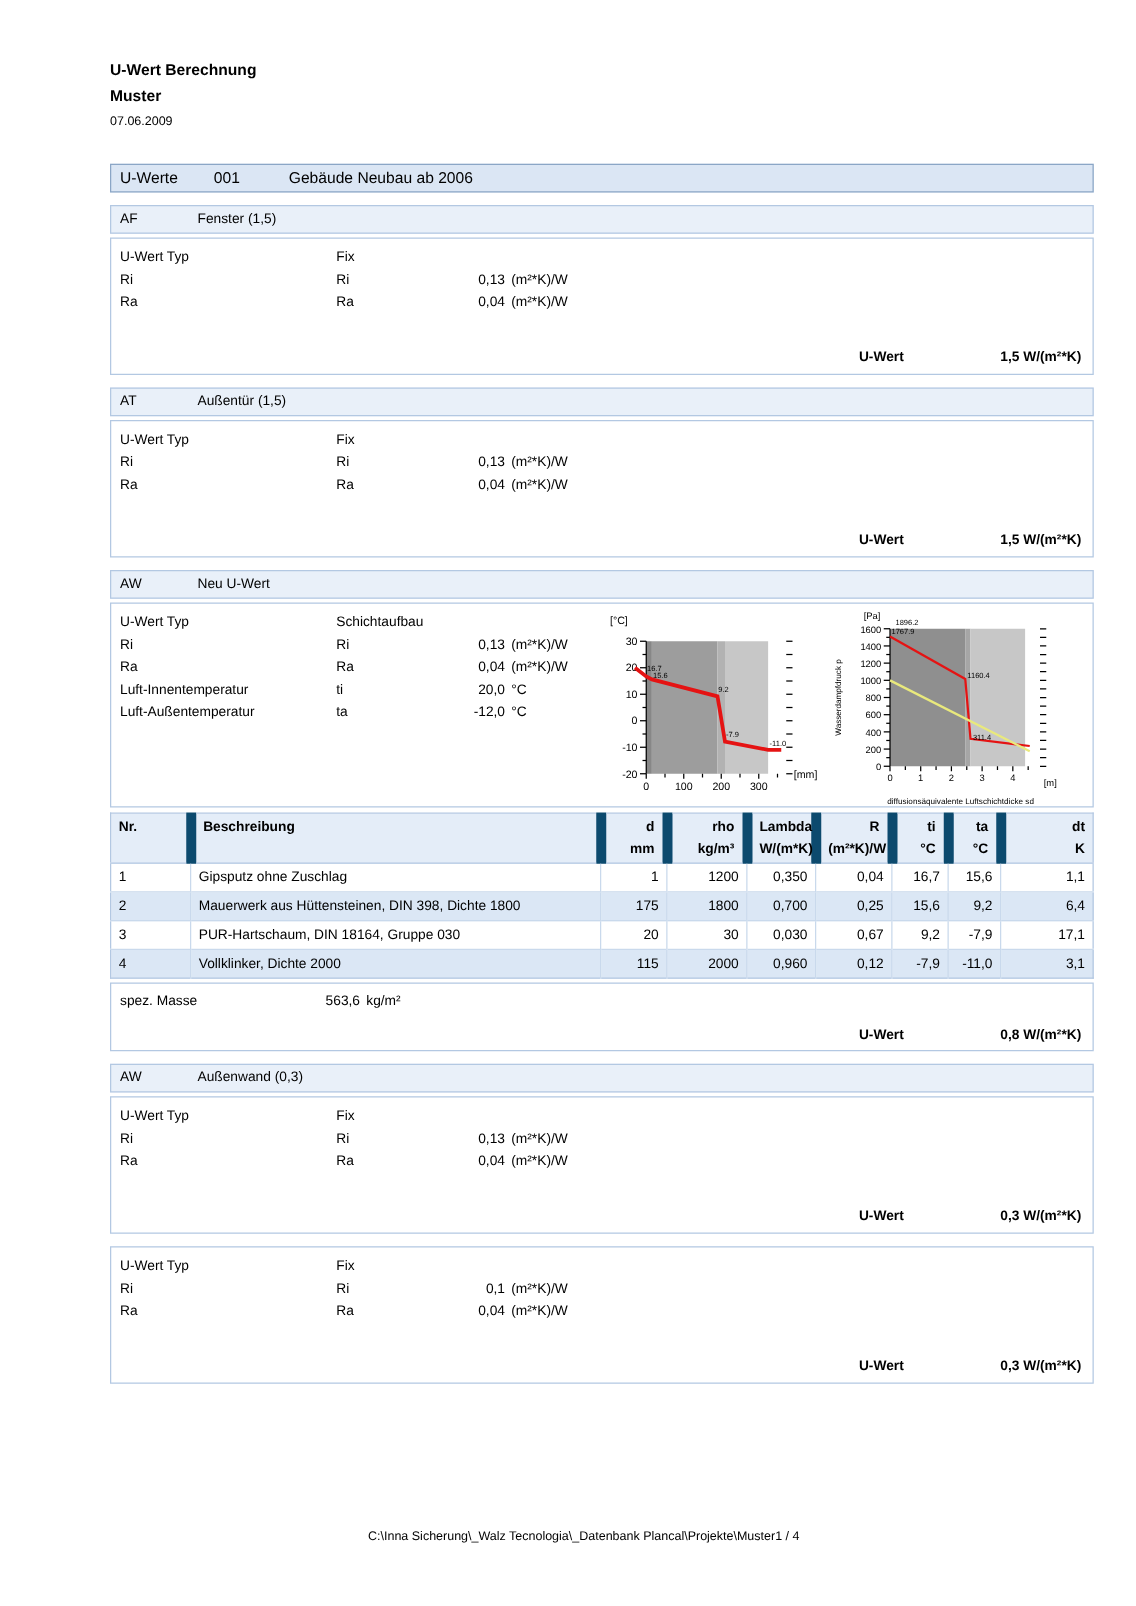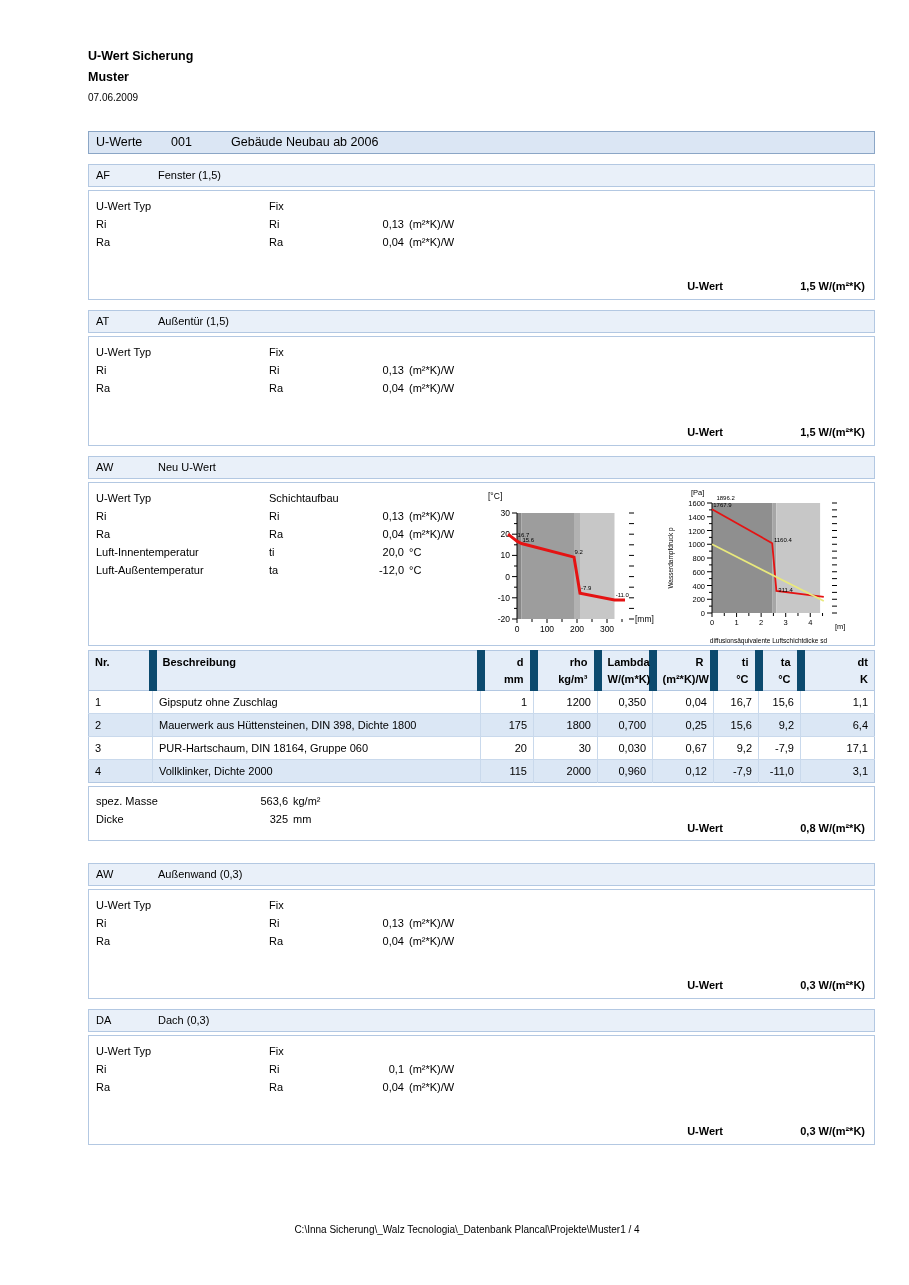--- a/index.html
+++ b/index.html
@@ -33,36 +33,36 @@
   .ltable{border-collapse:collapse;width:787px;margin-bottom:3px;font-size:11px;table-layout:fixed;
           border:1px solid #b3c8e2;}
   .ltable th{background:#e4edf8;font-weight:bold;text-align:left;vertical-align:top;
              padding:3px 6px 2px 6px;border-bottom:1px solid #b3c8e2;line-height:17px;}
   .ltable th+th{border-left:8px solid #0c4a6e;}
   .ltable th.num,.ltable td.num{text-align:right;}
   .ltable td{padding:0 6px;height:22px;line-height:18px;border-top:1px solid #c9d9ec;}
   .ltable td+td{border-left:1px solid #c9d9ec;}
   .ltable tbody tr:nth-child(even){background:#dbe7f5;}
   .sum-box{border:1px solid #b3c8e2;background:#fff;height:44px;padding:5px 9px 4px 7px;
-           position:relative;margin-bottom:22px;}
+           position:relative;margin-bottom:10px;}
   .sum-box .sc1{width:155px;}
   .sum-val{width:37px;text-align:right;display:inline-block;}
   .sum-unit{margin-left:5px;}
   .sum-uwert{position:absolute;right:9px;bottom:6px;display:flex;font-weight:bold;}
   .footer{position:absolute;top:1224px;left:78px;right:53px;display:flex;
           justify-content:center;font-size:10px;}
 </style>
 </head>
 <body>
 
 <div class="page">
   <div class="content">
 
     <div class="doc-header">
-      <div class="doc-title">U-Wert Sicherung</div>
+      <div class="doc-title">U-Wert Berechnung</div>
       <div class="doc-subtitle">Muster</div>
       <div class="doc-date">07.06.2009</div>
     </div>
 
     <div class="banner">
       <span class="b-label">U-Werte</span>
       <span class="b-number">001</span>
       <span class="b-name">Gebäude Neubau ab 2006</span>
     </div>
 
@@ -365,21 +365,21 @@
               <td class="num">175</td>
               <td class="num">1800</td>
               <td class="num">0,700</td>
               <td class="num">0,25</td>
               <td class="num">15,6</td>
               <td class="num">9,2</td>
               <td class="num">6,4</td>
             </tr>
             <tr>
               <td>3</td>
-              <td>PUR-Hartschaum, DIN 18164, Gruppe 060</td>
+              <td>PUR-Hartschaum, DIN 18164, Gruppe 030</td>
               <td class="num">20</td>
               <td class="num">30</td>
               <td class="num">0,030</td>
               <td class="num">0,67</td>
               <td class="num">9,2</td>
               <td class="num">-7,9</td>
               <td class="num">17,1</td>
             </tr>
             <tr>
               <td>4</td>
@@ -394,25 +394,20 @@
             </tr>
           </tbody>
       </table>
 
       <div class="sum-box">
         <div class="frow">
           <span class="sc1">spez. Masse</span>
           <span class="sum-val">563,6</span>
           <span class="sum-unit">kg/m²</span>
         </div>
-        <div class="frow">
-          <span class="sc1">Dicke</span>
-          <span class="sum-val">325</span>
-          <span class="sum-unit">mm</span>
-        </div>
         <div class="sum-uwert">
           <span>U-Wert</span>
           <span class="uwv">0,8 W/(m²*K)</span>
         </div>
       </div>
     </div>
 
     <div>
       <div class="sec-header">
         <span class="sec-code">AW</span>
@@ -438,24 +433,20 @@
           <span class="fc4">(m²*K)/W</span>
         </div>
         <div class="uwert-row">
           <span>U-Wert</span>
           <span class="uwv">0,3 W/(m²*K)</span>
         </div>
       </div>
     </div>
 
     <div>
-      <div class="sec-header">
-        <span class="sec-code">DA</span>
-        <span>Dach (0,3)</span>
-      </div>
       <div class="sec-body">
         <div class="frow">
           <span class="fc1">U-Wert Typ</span>
           <span class="fc2">Fix</span>
           <span class="fc3"></span>
           <span class="fc4"></span>
         </div>
         <div class="frow">
           <span class="fc1">Ri</span>
           <span class="fc2">Ri</span>

